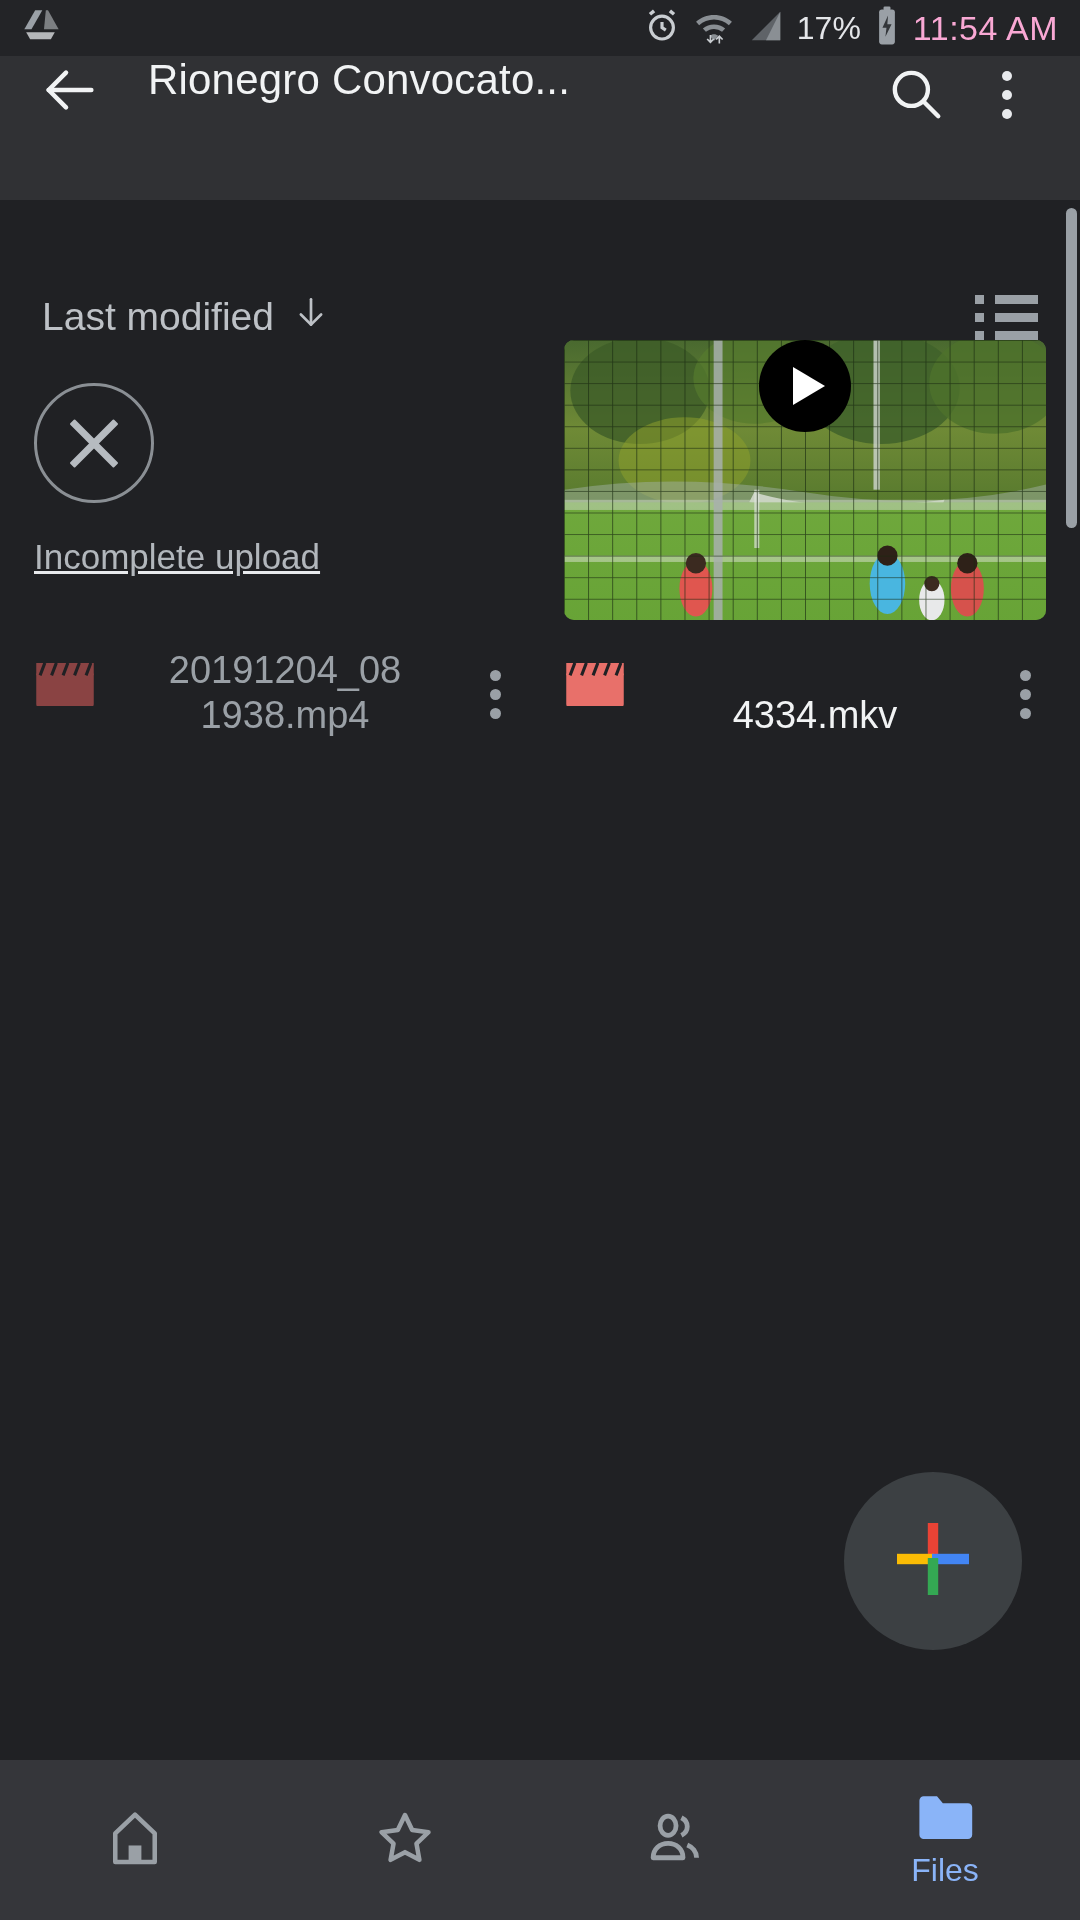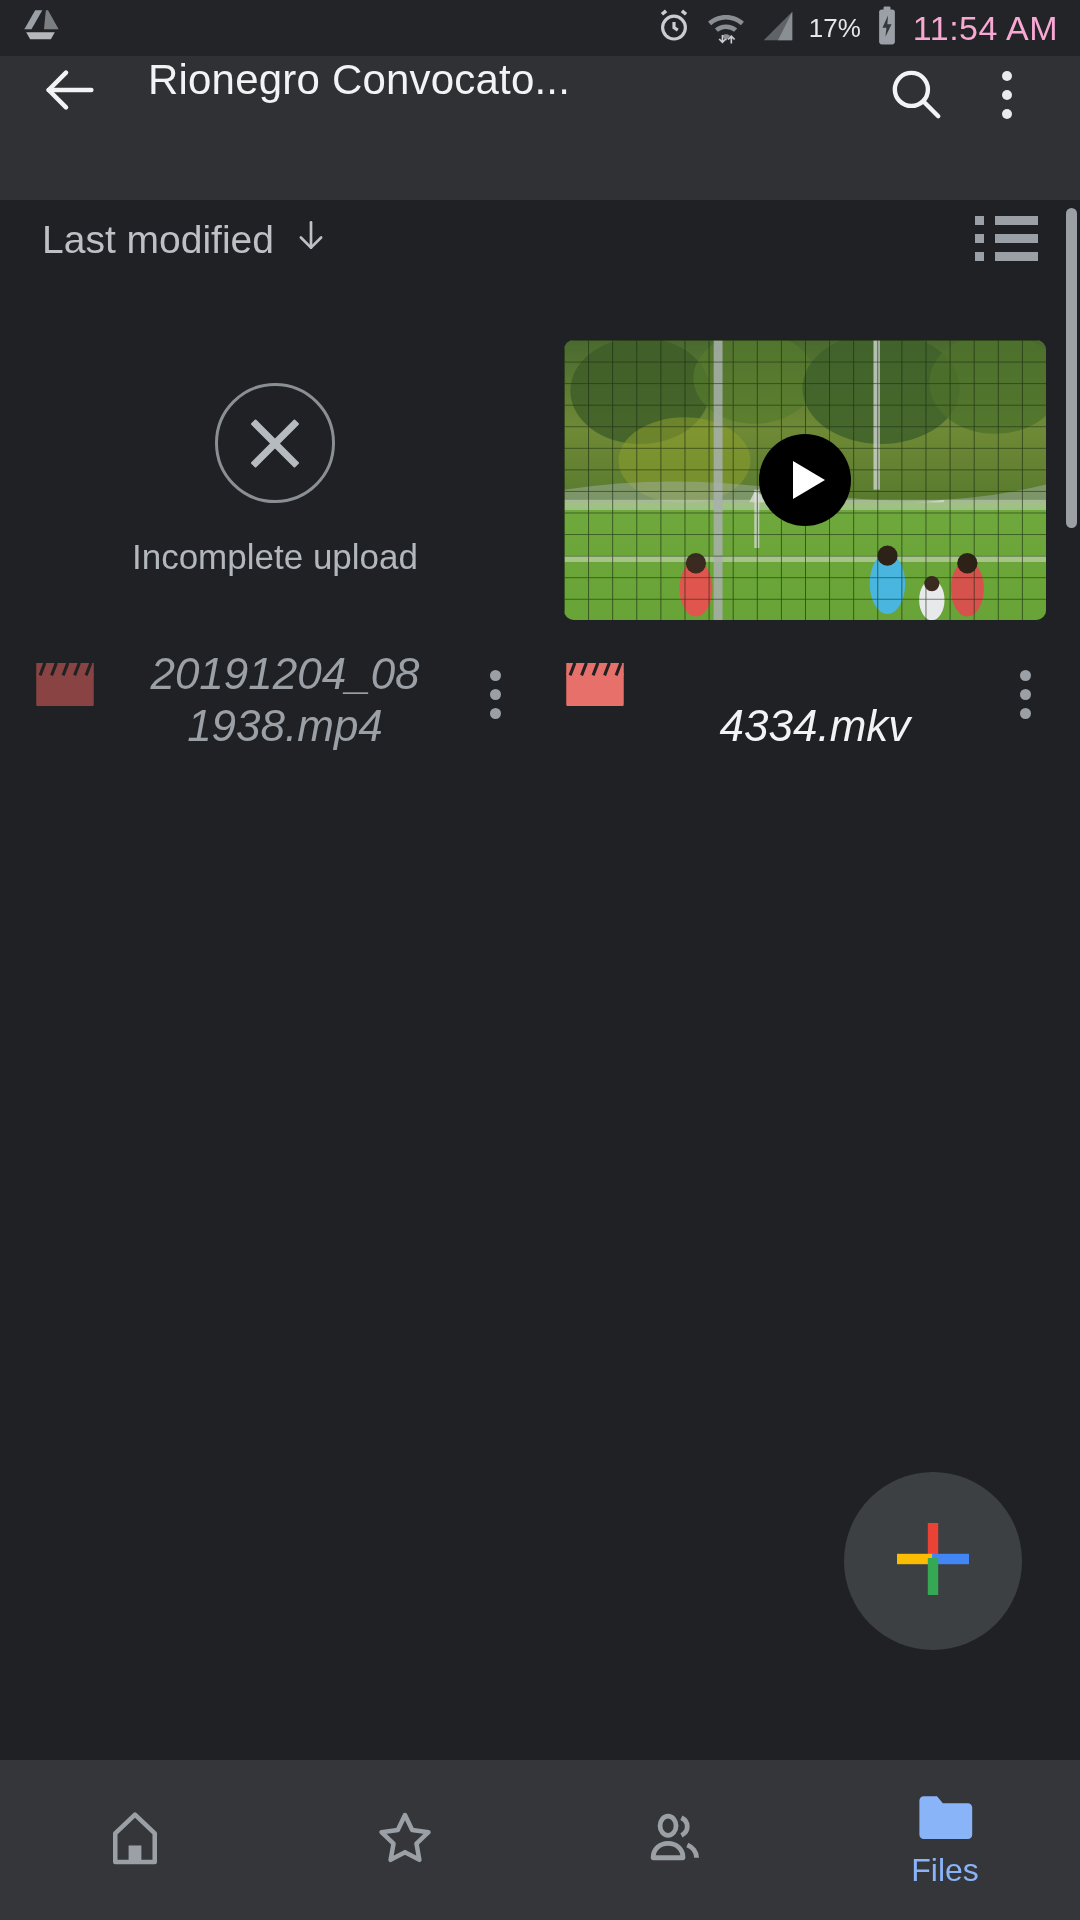--- a/index.html
+++ b/index.html
@@ -21,21 +21,21 @@
     position:relative;
   }
   .status-left{ display:flex; align-items:center; gap:10px; }
   .status-right{
     margin-left:auto; display:flex; align-items:center; gap:12px;
   }
   .status-clock{
     font-size:34px; color:#f9a8d4; letter-spacing:0.5px;
     font-family:"Liberation Sans", sans-serif;
   }
-  .status-pct{ font-size:26px; color:#e4e6e9; }
+  .status-pct{ font-size:32px; color:#e4e6e9; }
 
   
   .appbar{
     height:144px; width:100%;
     background:#303134;
     display:flex; 
     padding:0 34px;
   }
   .appbar .back{ width:72px; height:72px; display:flex; align-items:center; justify-content:center; }
   .appbar .title{
@@ -47,22 +47,22 @@
   .appbar .act{ width:78px; height:78px; display:flex; align-items:center; justify-content:center; margin-left:14px; }
   .kebab{ display:flex; flex-direction:column; gap:9px; align-items:center; }
   .kebab i{ width:10px; height:10px; border-radius:50%; background:#e8eaed; display:block; }
 
   
   .content{
     position:absolute; left:0; top:200px; right:0; bottom:160px;
     background:#202124;
   }
   .sortbar{
-    height:140px; display:flex; align-items:flex-start;
-    padding:16px 42px;
+    height:140px; display:flex; align-items:flex-end;
+    padding:0 42px;
   }
   .sortbar .sortlabel{
     font-size:39px; color:#bdc1c6; display:flex; align-items:center; gap:18px;
   }
   .sortbar .viewtoggle{ margin-left:auto; display:flex; flex-direction:column; gap:9px; }
   .viewtoggle .vrow{ display:flex; align-items:center; gap:11px; }
   .viewtoggle .vdot{ width:9px; height:9px; background:#9aa0a6; }
   .viewtoggle .vline{ width:43px; height:9px; background:#9aa0a6; }
 
   
@@ -73,22 +73,22 @@
   }
 
   
   .grid{
     display:flex; padding:0 10px; gap:0;
   }
   .cell{ width:50%; padding:0 24px; }
 
   .thumb{
     height:280px; border-radius:10px;
-    display:flex; align-items:center; justify-content:center;
-    position:relative; overflow:hidden;
+    display:flex; justify-content:center;
+    position:relative; overflow:hidden;text-decoration:underline;
   }
   .thumb.empty{ background:transparent; flex-direction:column; gap:34px; }
   .xcircle{
     width:120px; height:120px; border-radius:50%;
     border:3px solid #8a8f94;
     display:flex; align-items:center; justify-content:center;
     position:relative;
   }
   .xcircle:before,.xcircle:after{
     content:""; position:absolute; width:62px; height:7px; background:#b6bbc0; border-radius:1px;
@@ -110,22 +110,22 @@
     border-top:19px solid transparent;
     border-bottom:19px solid transparent;
     margin-left:8px;
   }
 
   .filerow{
     display:flex; align-items:flex-start; margin-top:28px;
   }
   .clap{ width:62px; height:46px; flex:none; margin-top:12px; position:relative; }
   .fname{
-    flex:1; text-align:center; font-size:44px; line-height:1.18;
-    padding:0 6px; word-break:break-all;font-style:italic;
+    flex:1; text-align:center; font-size:38px; line-height:1.18;
+    padding:0 6px; word-break:break-all;
   }
   .fname.dim{ color:#9aa0a6; }
   .fname.bright{ color:#f1f3f4; }
   .rowkebab{ width:42px; display:flex; flex-direction:column; align-items:center; gap:8px; margin-top:22px; flex:none; }
   .rowkebab i{ width:11px; height:11px; border-radius:50%; background:#9aa0a6; display:block; }
 
   
   .fab{
     position:absolute; right:58px; bottom:0px;
     width:178px; height:178px; border-radius:50%;

